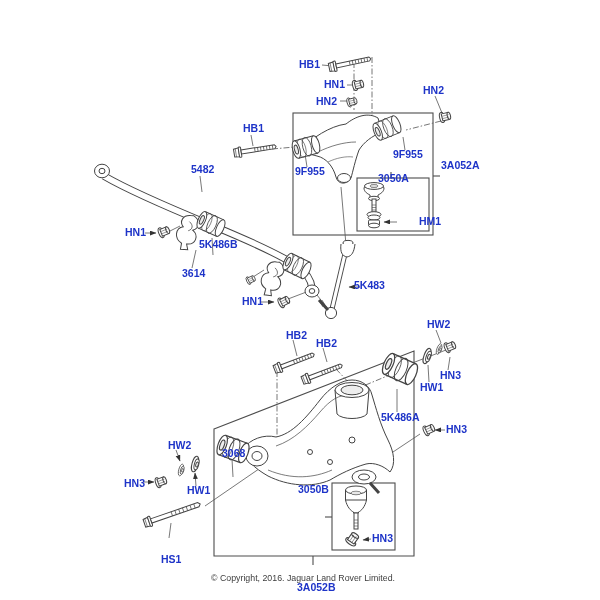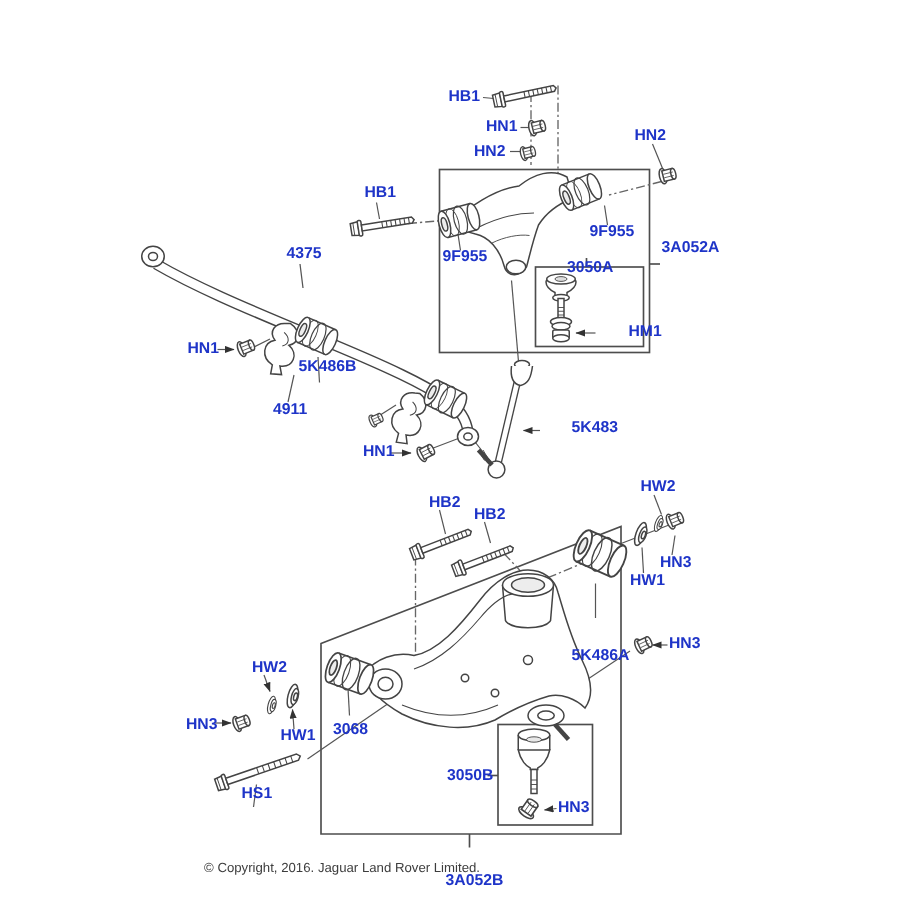--- a/index.html
+++ b/index.html
@@ -3,21 +3,21 @@
 <meta charset="utf-8">
 <style>
   html,body{margin:0;padding:0;background:#fff;}
   .stage{position:relative;width:496px;height:600px;background:#ffffff;overflow:hidden;
          font-family:"Liberation Sans",sans-serif;}
   .stage svg{position:absolute;left:0;top:0;}
   .plbl{position:absolute;color:#1e34c8;font-weight:bold;font-size:10.5px;line-height:10px;
         white-space:nowrap;letter-spacing:0;}
   .footer-info{position:absolute;left:426px;top:529px;width:70px;text-align:center;
                color:#4d4d4d;font-size:9px;line-height:12px;}
-  .copyright{position:absolute;left:136px;top:573px;width:306px;
+  .copyright{position:absolute;left:150px;top:573px;width:306px;text-align:center;
              color:#3d3d3d;font-size:8.8px;line-height:10px;}
 </style>
 </head>
 <body>
 
 <div class="stage">
 
 <svg width="600" height="600" viewBox="0 0 600 600">
   <defs>
     <marker id="arr" markerWidth="9" markerHeight="8" refX="7.5" refY="3" orient="auto">
@@ -263,38 +263,38 @@
 <div class="plbl" style="left:299px;top:59px">HB1</div>
 <div class="plbl" style="left:324px;top:79px">HN1</div>
 <div class="plbl" style="left:316px;top:96px">HN2</div>
 <div class="plbl" style="left:423px;top:85px">HN2</div>
 <div class="plbl" style="left:243px;top:123px">HB1</div>
 <div class="plbl" style="left:295px;top:166px">9F955</div>
 <div class="plbl" style="left:393px;top:149px">9F955</div>
 <div class="plbl" style="left:378px;top:173px">3050A</div>
 <div class="plbl" style="left:441px;top:160px">3A052A</div>
 <div class="plbl" style="left:419px;top:216px">HM1</div>
-<div class="plbl" style="left:191px;top:164px">4375</div>
+<div class="plbl" style="left:191px;top:164px">5482</div>
 <div class="plbl" style="left:125px;top:227px">HN1</div>
 <div class="plbl" style="left:199px;top:239px">5K486B</div>
-<div class="plbl" style="left:182px;top:268px">4911</div>
+<div class="plbl" style="left:182px;top:268px">3614</div>
 <div class="plbl" style="left:242px;top:296px">HN1</div>
-<div class="plbl" style="left:381px;top:280px">5K483</div>
+<div class="plbl" style="left:354px;top:280px">5K483</div>
 <div class="plbl" style="left:286px;top:330px">HB2</div>
 <div class="plbl" style="left:316px;top:338px">HB2</div>
 <div class="plbl" style="left:427px;top:319px">HW2</div>
 <div class="plbl" style="left:440px;top:370px">HN3</div>
 <div class="plbl" style="left:420px;top:382px">HW1</div>
-<div class="plbl" style="left:381px;top:432px">5K486A</div>
+<div class="plbl" style="left:381px;top:412px">5K486A</div>
 <div class="plbl" style="left:446px;top:424px">HN3</div>
 <div class="plbl" style="left:168px;top:440px">HW2</div>
 <div class="plbl" style="left:124px;top:478px">HN3</div>
 <div class="plbl" style="left:187px;top:485px">HW1</div>
-<div class="plbl" style="left:222px;top:481px">3068</div>
-<div class="plbl" style="left:161px;top:524px">HS1</div>
-<div class="plbl" style="left:298px;top:512px">3050B</div>
+<div class="plbl" style="left:222px;top:448px">3068</div>
+<div class="plbl" style="left:161px;top:554px">HS1</div>
+<div class="plbl" style="left:298px;top:484px">3050B</div>
 <div class="plbl" style="left:372px;top:533px">HN3</div>
 <div class="plbl" style="left:297px;top:582px">3A052B</div>
 
 
 <div class="copyright">© Copyright, 2016. Jaguar Land Rover Limited.</div>
 
 </div>
 
 </body></html>

